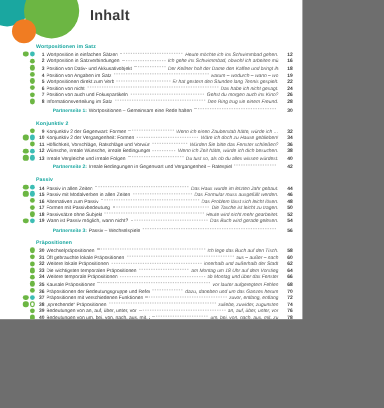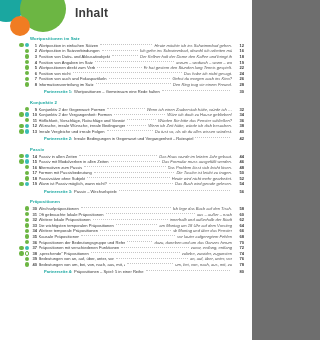--- a/index.html
+++ b/index.html
@@ -9,21 +9,21 @@
   }
   body {
     width: 252px;
     height: 340px;
     overflow: hidden;
     font-family: "Liberation Sans", sans-serif;
   }
   #page {
     position: relative;
     width: 252px;
-    height: 340px;
+    height: 266px;
     background: #ffffff;
     overflow: hidden;
   }
 
   
   .deco {
     position: absolute;
     border-radius: 50%;
   }
   #deco-teal {

